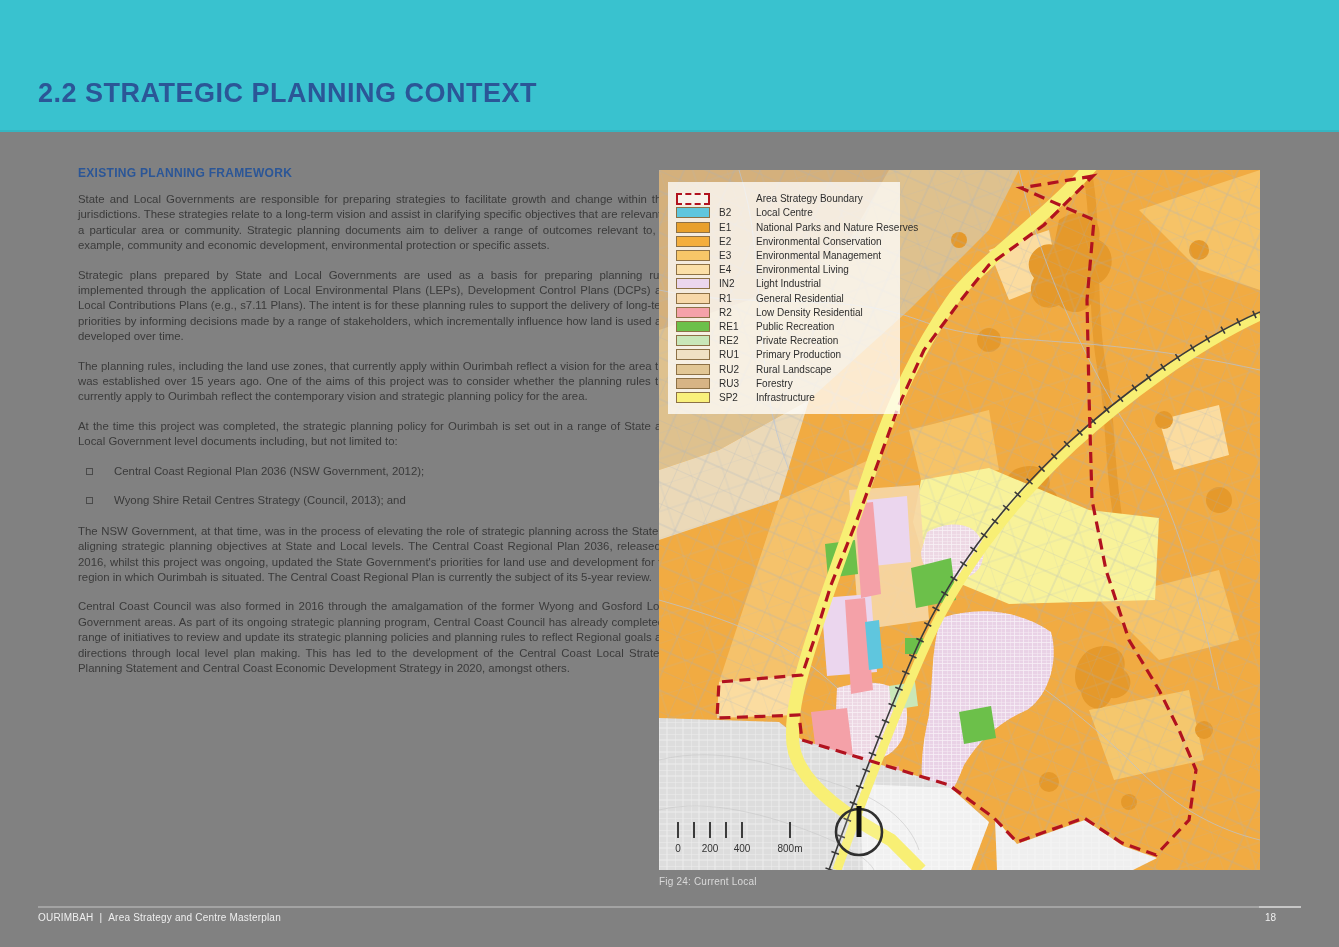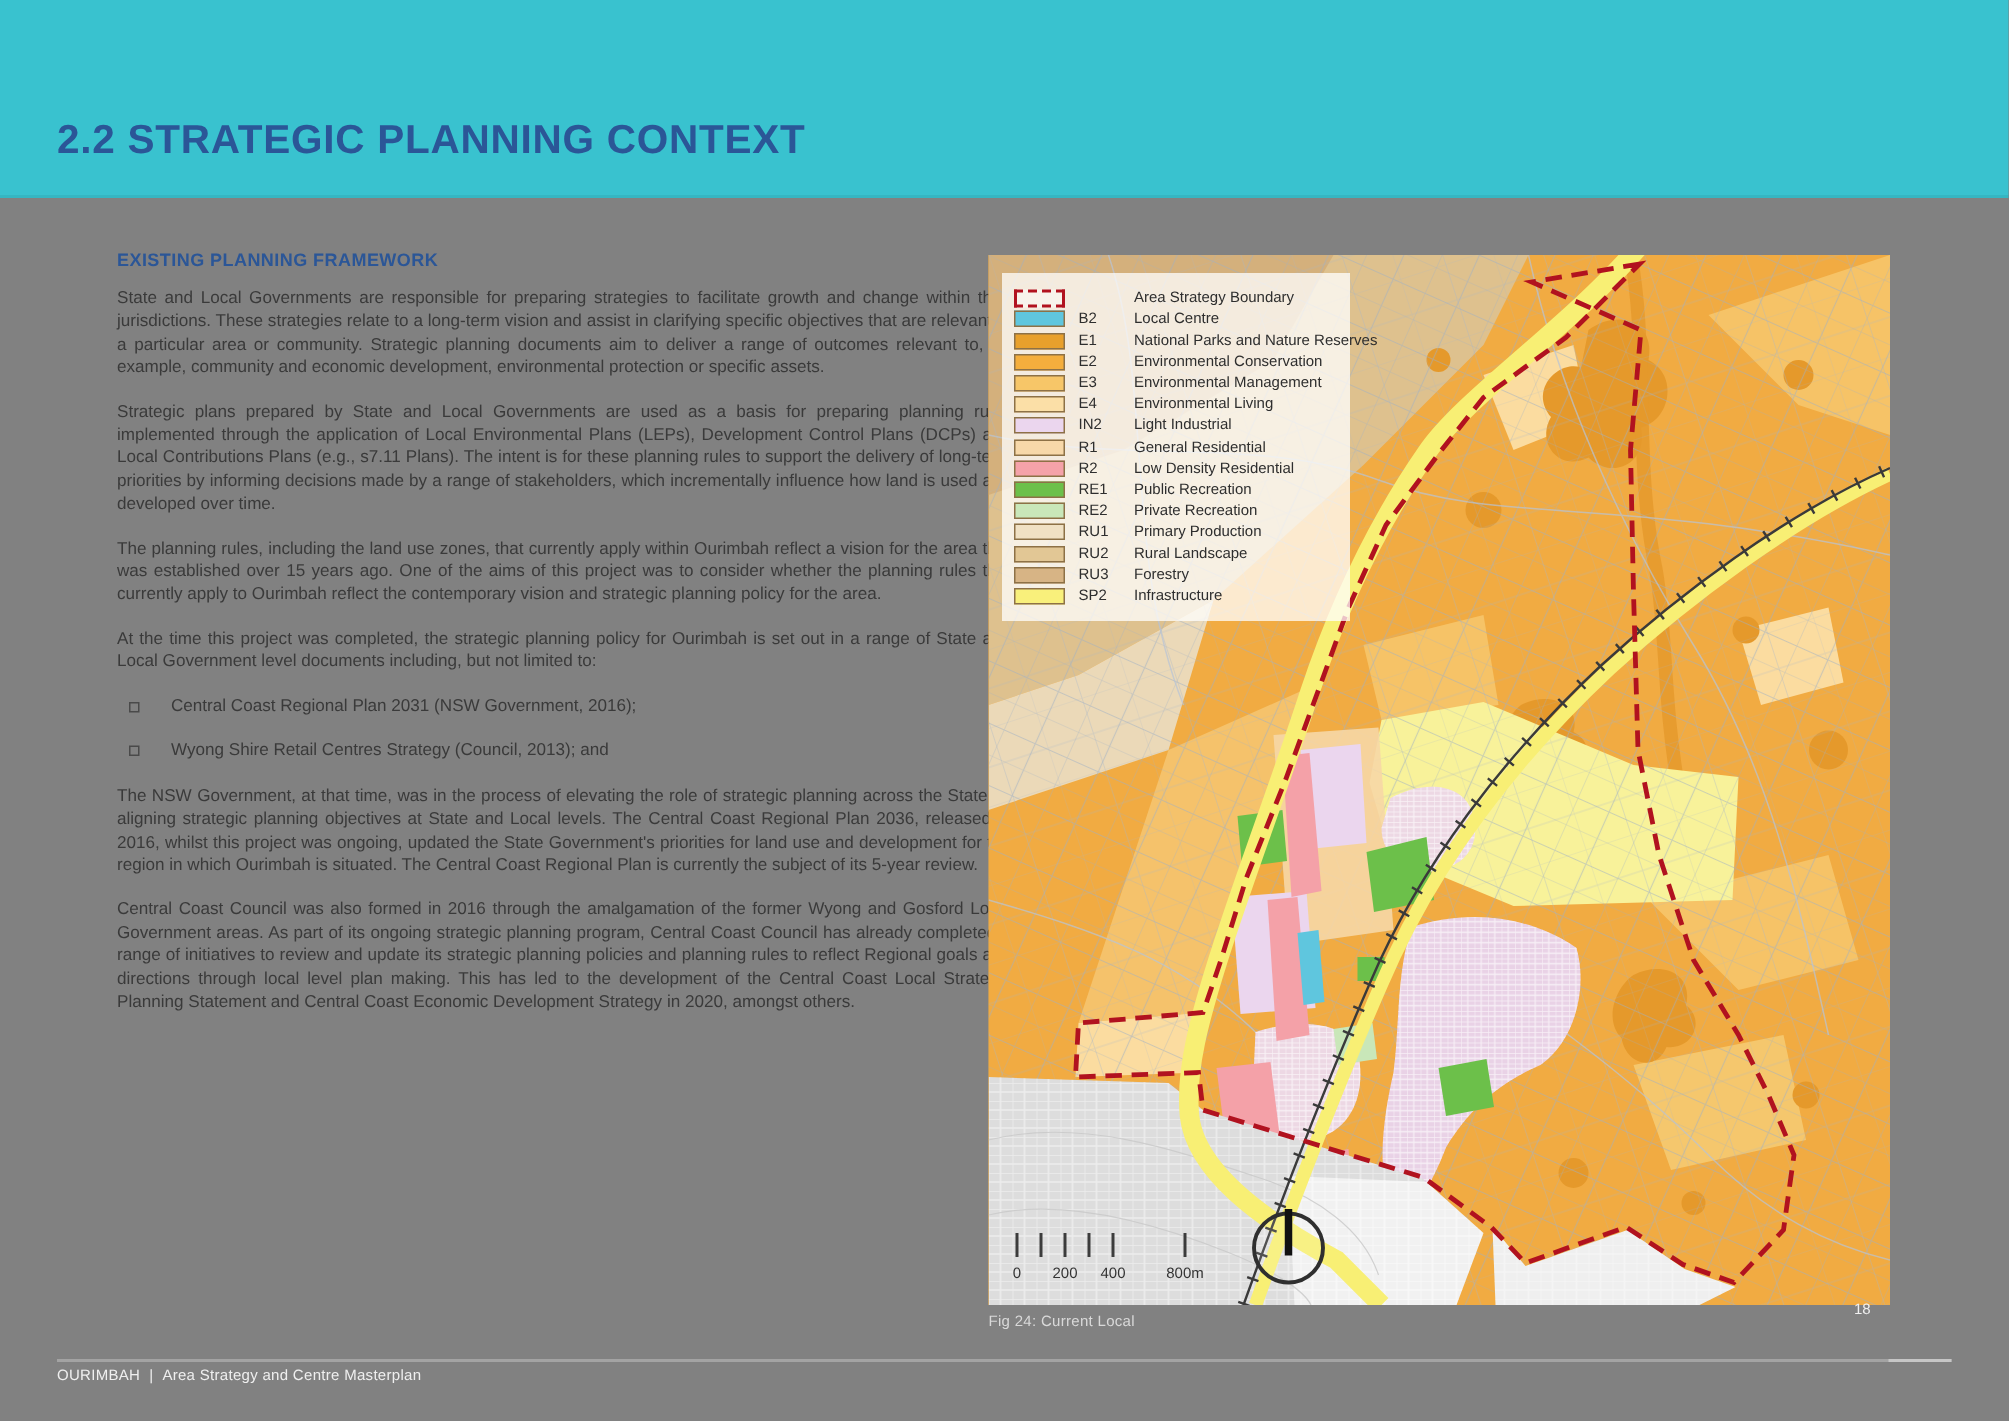--- a/index.html
+++ b/index.html
@@ -67,41 +67,41 @@
   }
 
   
   .footer-line{position:absolute;left:38px;top:906px;width:1263px;height:2px;background:#a3a3a3;}
   .footer-line .tip{position:absolute;right:0;top:0;width:42px;height:2px;background:#c6c6c6;}
   .footer-text{
     position:absolute;left:38px;top:912px;font-size:10px;color:#efefef;letter-spacing:.2px;
   }
   .footer-text b{font-weight:normal;}
   .page-num{
-    position:absolute;left:1236px;top:868px;width:40px;text-align:left;
+    position:absolute;left:1236px;top:912px;width:40px;text-align:right;
     font-size:10px;color:#efefef;
   }
 </style>
 </head>
 <body>
 
 <div class="page">
 
   <div class="band">
     <h1>2.2 STRATEGIC PLANNING CONTEXT</h1>
   </div>
 
   <div class="article">
     <h3>EXISTING PLANNING FRAMEWORK</h3>
     <p>State and Local Governments are responsible for preparing strategies to facilitate growth and change within their jurisdictions. These strategies relate to a long-term vision and assist in clarifying specific objectives that are relevant to a particular area or community. Strategic planning documents aim to deliver a range of outcomes relevant to, for example, community and economic development, environmental protection or specific assets.</p>
     <p>Strategic plans prepared by State and Local Governments are used as a basis for preparing planning rules implemented through the application of Local Environmental Plans (LEPs), Development Control Plans (DCPs) and Local Contributions Plans (e.g., s7.11 Plans). The intent is for these planning rules to support the delivery of long-term priorities by informing decisions made by a range of stakeholders, which incrementally influence how land is used and developed over time.</p>
     <p>The planning rules, including the land use zones, that currently apply within Ourimbah reflect a vision for the area that was established over 15 years ago. One of the aims of this project was to consider whether the planning rules that currently apply to Ourimbah reflect the contemporary vision and strategic planning policy for the area.</p>
     <p>At the time this project was completed, the strategic planning policy for Ourimbah is set out in a range of State and Local Government level documents including, but not limited to:</p>
     <ul>
-      <li><span class="bullet"></span><span>Central Coast Regional Plan 2031 (NSW Government, 2016);</span></li>
+      <li><span class="bullet"></span><span>Central Coast Regional Plan 2036 (NSW Government, 2012);</span></li>
       <li><span class="bullet"></span><span>Wyong Shire Retail Centres Strategy (Council, 2013); and</span></li>
     </ul>
     <p>The NSW Government, at that time, was in the process of elevating the role of strategic planning across the State by aligning strategic planning objectives at State and Local levels. The Central Coast Regional Plan 2036, released in 2016, whilst this project was ongoing, updated the State Government's priorities for land use and development for the region in which Ourimbah is situated. The Central Coast Regional Plan is currently the subject of its 5-year review.</p>
     <p>Central Coast Council was also formed in 2016 through the amalgamation of the former Wyong and Gosford Local Government areas. As part of its ongoing strategic planning program, Central Coast Council has already completed a range of initiatives to review and update its strategic planning policies and planning rules to reflect Regional goals and directions through local level plan making. This has led to the development of the Central Coast Local Strategic Planning Statement and Central Coast Economic Development Strategy in 2020, amongst others.</p>
   </div>
 
   <div class="map-wrap">
     <div class="map-canvas">
       <svg width="601" height="700" viewBox="0 0 601 700" xmlns="http://www.w3.org/2000/svg">
         <defs>

